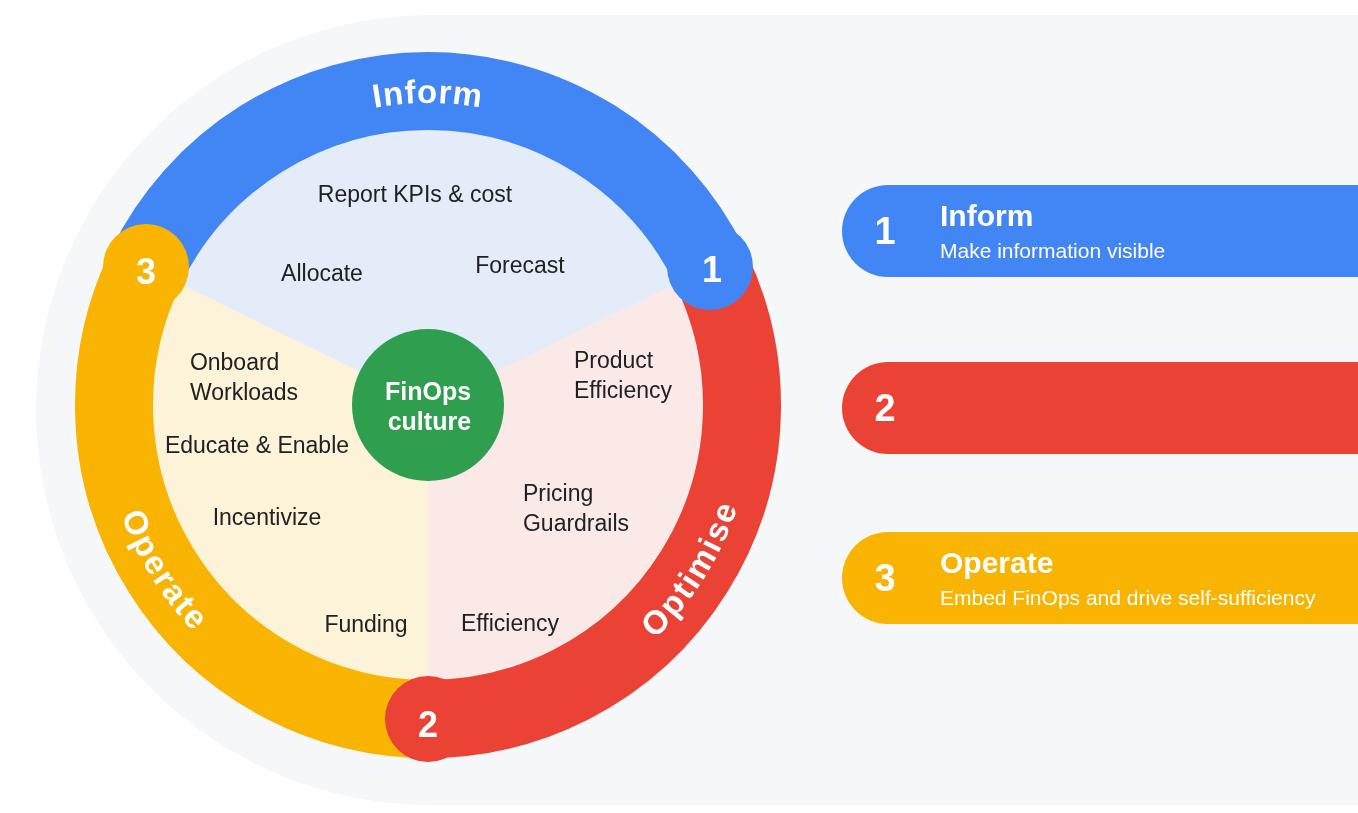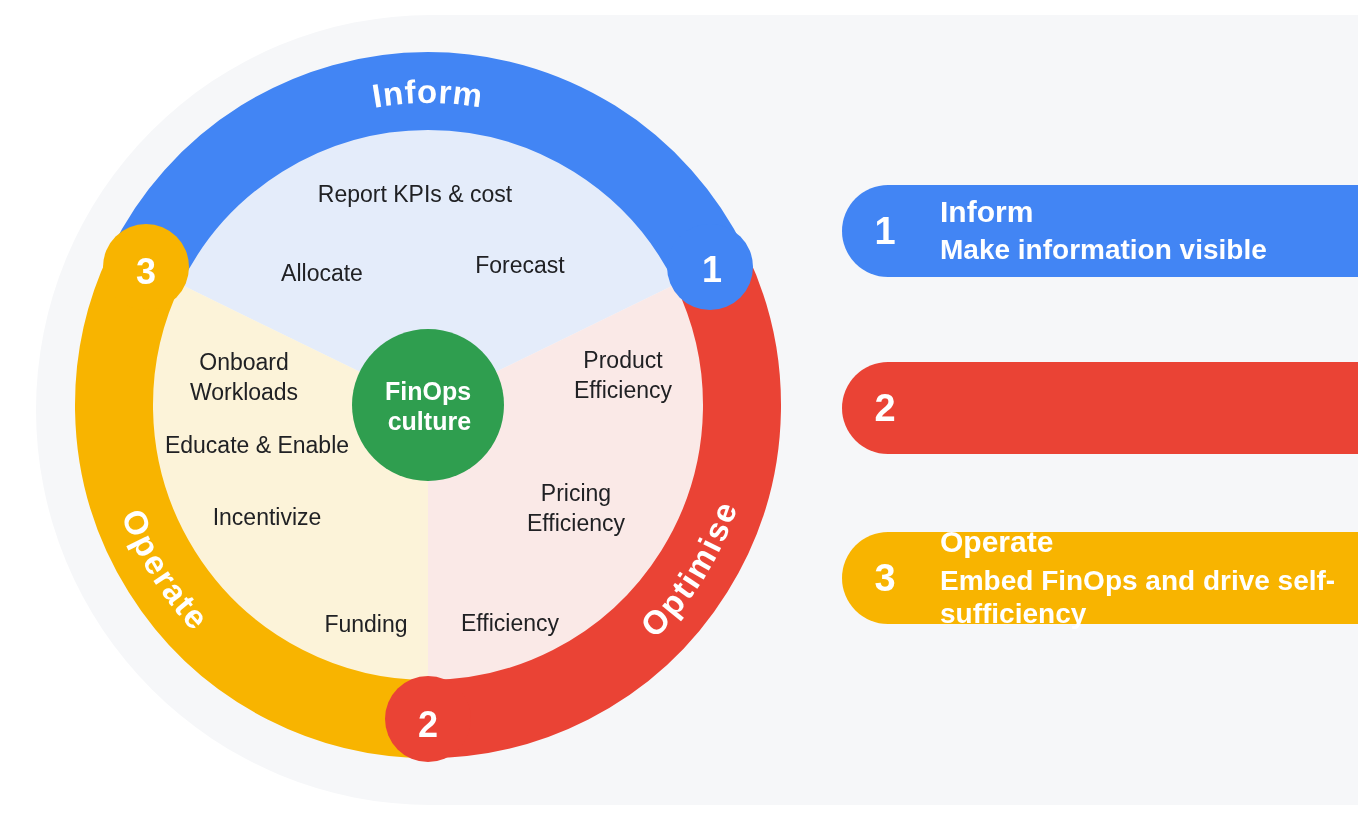--- a/index.html
+++ b/index.html
@@ -39,21 +39,20 @@
     font-size: 36px;
     font-weight: 700;
     fill: #ffffff;
   }
   .wlabel {
     position: absolute;
     transform: translate(-50%, -50%);
     color: #202124;
     font-size: 23px;
     line-height: 30px;
-    text-align: center;
     white-space: pre-line;
   }
   .hub-label {
     position: absolute;
     transform: translate(-50%, -50%);
     color: #ffffff;
     font-size: 25px;
     line-height: 30px;
     font-weight: 700;
     text-align: right;
@@ -79,22 +78,22 @@
     flex: 0 0 auto;
     margin-right: 26px;
   }
   .pill-title {
     font-size: 30px;
     font-weight: 700;
     line-height: 1.15;
     margin-bottom: 4px;
   }
   .pill-subtitle {
-    font-size: 28px;
-    font-weight: 700;
+    font-size: 21px;
+    font-weight: 400;
     line-height: 1.2;
   }
 </style>
 </head>
 <body>
 
 <div class="canvas">
 
   <div class="bg-blob" style="background: rgb(246, 247, 249);"></div>
 
@@ -141,21 +140,21 @@
 
   <div class="wlabel" style="left:257px; top:445px">Educate &amp; Enable</div>
   <div class="wlabel" style="left:244px; top:377px">Onboard
 Workloads</div>
   <div class="wlabel" style="left:267px; top:517px">Incentivize</div>
   <div class="wlabel" style="left:366px; top:624px">Funding</div>
 
   <div class="wlabel" style="left:623px; top:375px">Product
 Efficiency</div>
   <div class="wlabel" style="left:576px; top:508px">Pricing
-Efficiency</div>
+Guardrails</div>
   <div class="wlabel" style="left:510px; top:623px">Efficiency</div>
 
   <div class="hub-label" style="left:428px; top:406px">FinOps
 culture</div>
 
   <div class="legend-pill" style="top: 185px; background: rgb(66, 133, 244);">
     <div class="pill-number">1</div>
     <div class="pill-text">
       <div class="pill-title">Inform</div>
       <div class="pill-subtitle">Make information visible</div>

